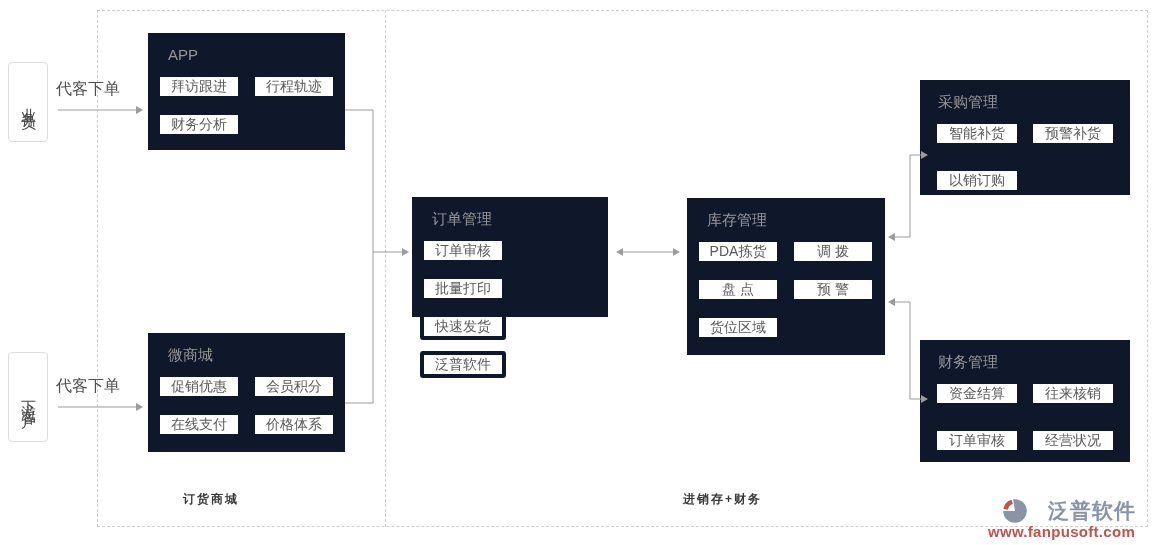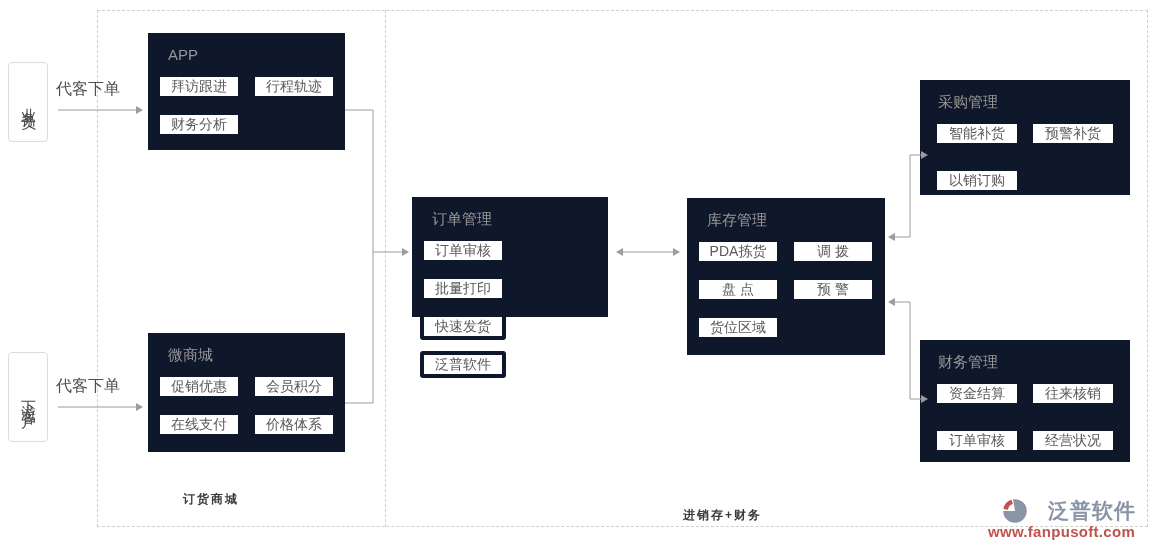--- a/index.html
+++ b/index.html
@@ -33,21 +33,21 @@
 
   #panel-app{left:148px;top:33px;width:197px;height:117px;}
   #panel-mall{left:148px;top:333px;width:197px;height:119px;}
   #panel-order{left:412px;top:197px;width:196px;height:120px;}
   #panel-inventory{left:687px;top:198px;width:198px;height:157px;}
   #panel-purchase{left:920px;top:80px;width:210px;height:115px;}
   #panel-finance{left:920px;top:340px;width:210px;height:122px;}
 
   .section-label{position:absolute;font-size:12px;font-weight:bold;color:#3a3a3a;letter-spacing:2px;}
   #section-left{left:183px;top:491px;}
-  #section-right{left:683px;top:491px;margin-top:16px;}
+  #section-right{left:683px;top:491px;}
 
   .connectors{position:absolute;left:0;top:0;width:1168px;height:545px;pointer-events:none;}
   .connectors path{stroke:#9c9c9c;stroke-width:1;fill:none;}
   .connectors polygon{fill:#9c9c9c;stroke:none;}
 
   .logo{position:absolute;left:1002px;top:497px;display:flex;align-items:center;gap:20px;}
   .logo-name{font-size:21px;font-weight:bold;color:#8a94a7;letter-spacing:1px;white-space:nowrap;}
   .logo-url{position:absolute;left:988px;top:523px;font-size:15px;font-weight:bold;
     color:#c0544c;letter-spacing:0.3px;white-space:nowrap;}
 </style>

